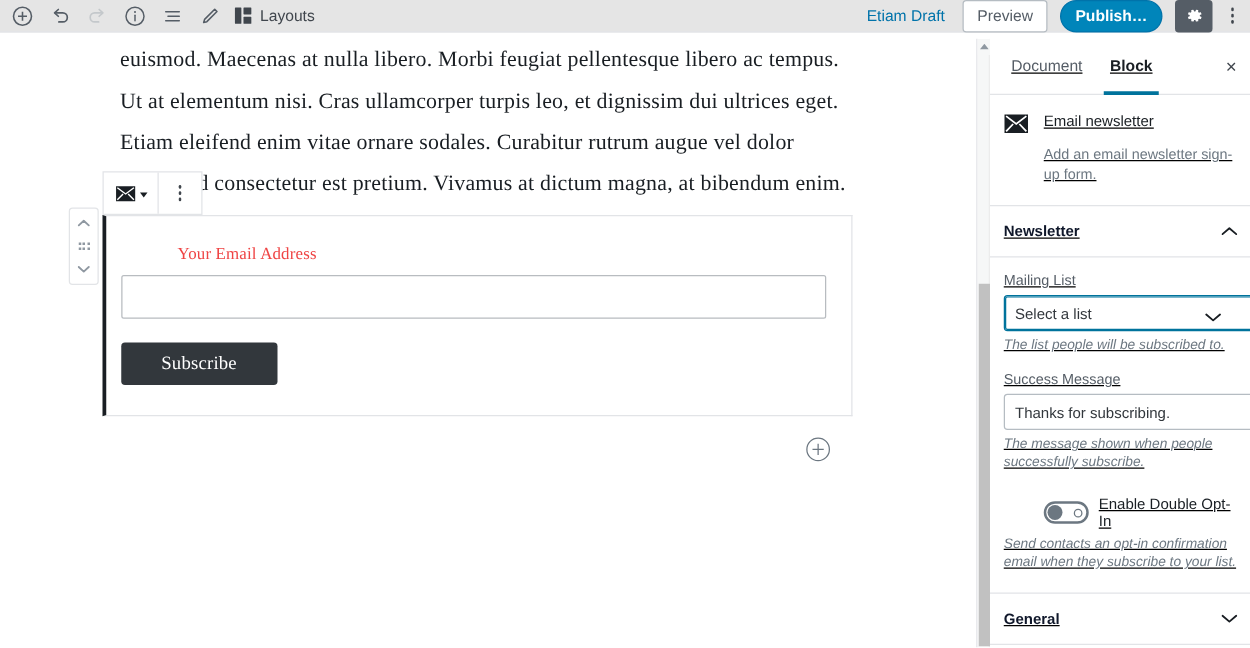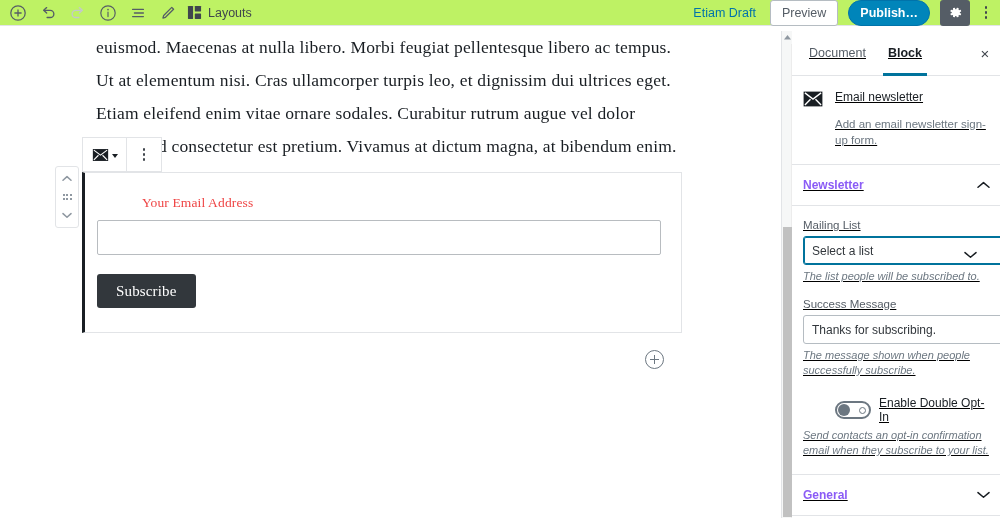--- a/index.html
+++ b/index.html
@@ -10,21 +10,21 @@
     font-family: "Liberation Sans", sans-serif;
     -webkit-font-smoothing: antialiased;
   }
 
   #app { position: relative; width: 1000px; height: 518px; }
 
   
   .toolbar {
     position: absolute; top: 0; left: 0;
     width: 1000px; height: 26px;
-    background: #bef264;
+    background: #e5e5e5;
     border-bottom: 1px solid #e2e4e7;
     display: flex; align-items: center;
   }
   .tb-left { display: flex; align-items: center; height: 100%; padding-left: 3px; }
   .tb-right { display: flex; align-items: center; height: 100%; margin-left: auto; padding-right: 0; }
 
   .tb-btn {
     width: 30px; height: 30px;
     display: flex; align-items: center; justify-content: center;
     background: none; border: none; cursor: pointer;
@@ -196,21 +196,21 @@
     color: #32373c;
     outline: none;
   }
   .nl-submit {
     margin-top: 19px;
     background: #32373c;
     color: #fff;
     border: none;
     border-radius: 3px;
     height: 34px;
-    padding: 0 19px;
+    padding: 0 32px;
     font-family: "Liberation Serif", serif;
     font-size: 15px;
     cursor: pointer;
     letter-spacing: 0.01em;
   }
 
   
   .inserter {
     position: absolute;
     left: 645px; top: 319px;
@@ -282,21 +282,21 @@
   .sb-bc-desc { font-size: 11.5px; color: #6c7781; line-height: 16px; }
 
   .panel-head {
     display: flex; align-items: center; justify-content: space-between;
     padding: 13px 10px 13px 11px;
     background: none; border: none; width: 100%;
     cursor: pointer;
     border-bottom: 1px solid #e2e4e7;
     font-family: "Liberation Sans", sans-serif;
   }
-  .panel-head .t { font-size: 12px; font-weight: 600; color: #8b5cf6; }
+  .panel-head .t { font-size: 12px; font-weight: 600; color: #0f172a; }
   .panel-head .chev { color: #191e23; display: flex; }
 
   .panel-body { padding: 13px 11px 16px 11px; border-bottom: 1px solid #e2e4e7; }
   .fld { margin-bottom: 14px; }
   .fld:last-child { margin-bottom: 0; }
   .fld-label { font-size: 11.5px; color: #555d66; margin-bottom: 5px; display: block; }
   .fld-help {
     font-size: 11px; color: #6c7781;
     font-style: italic; line-height: 15px;
     margin-top: 4px;

